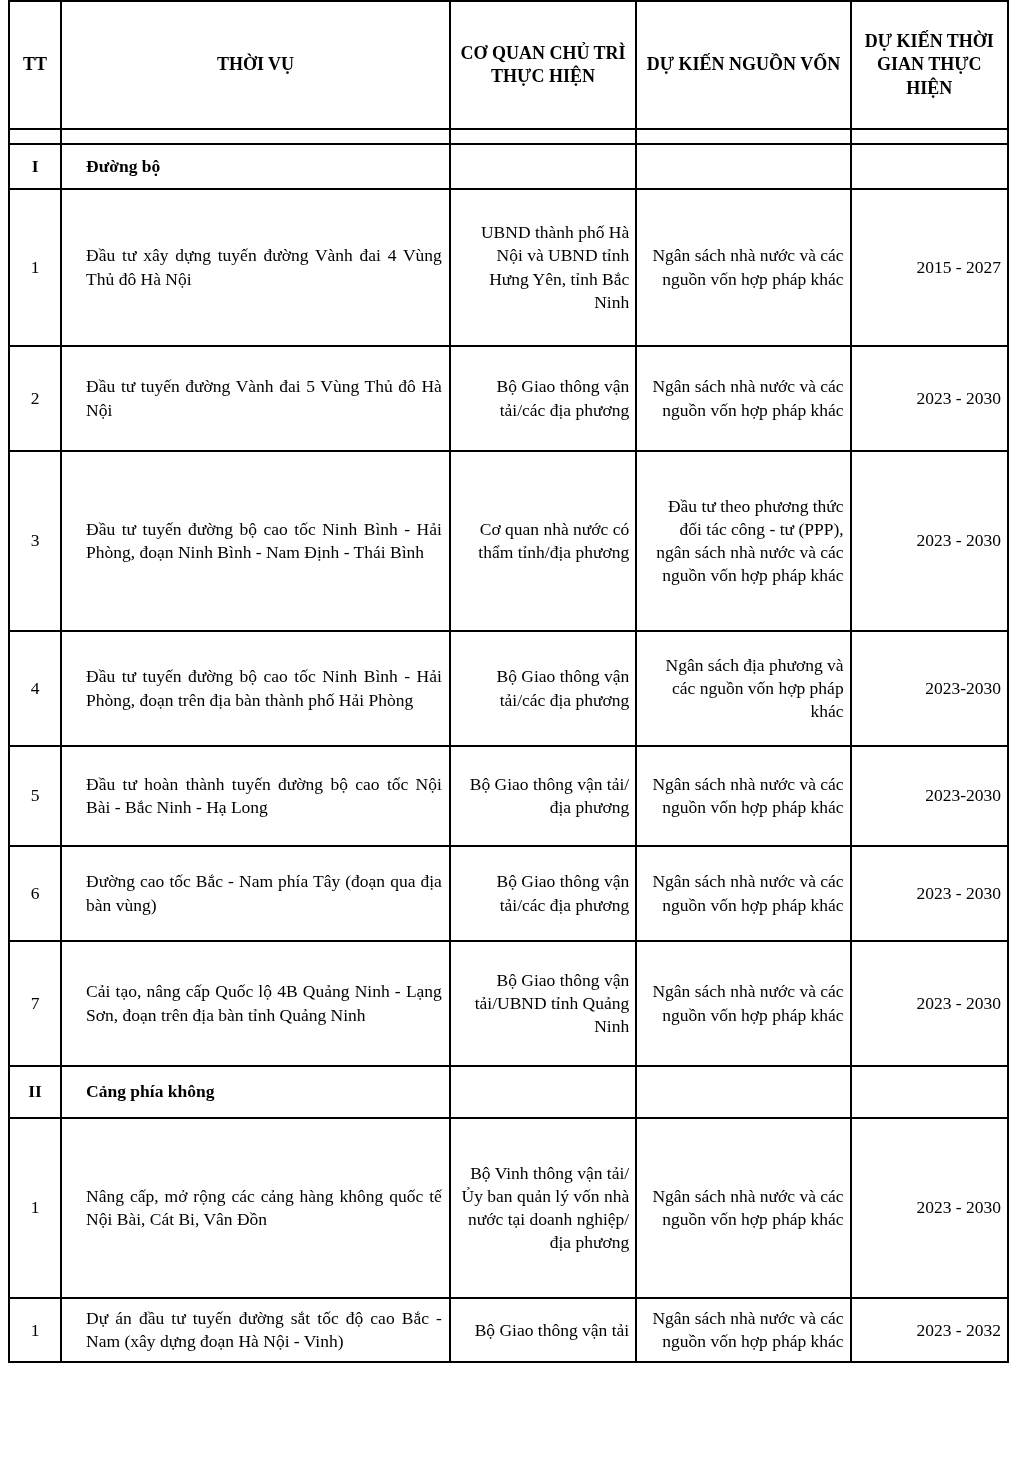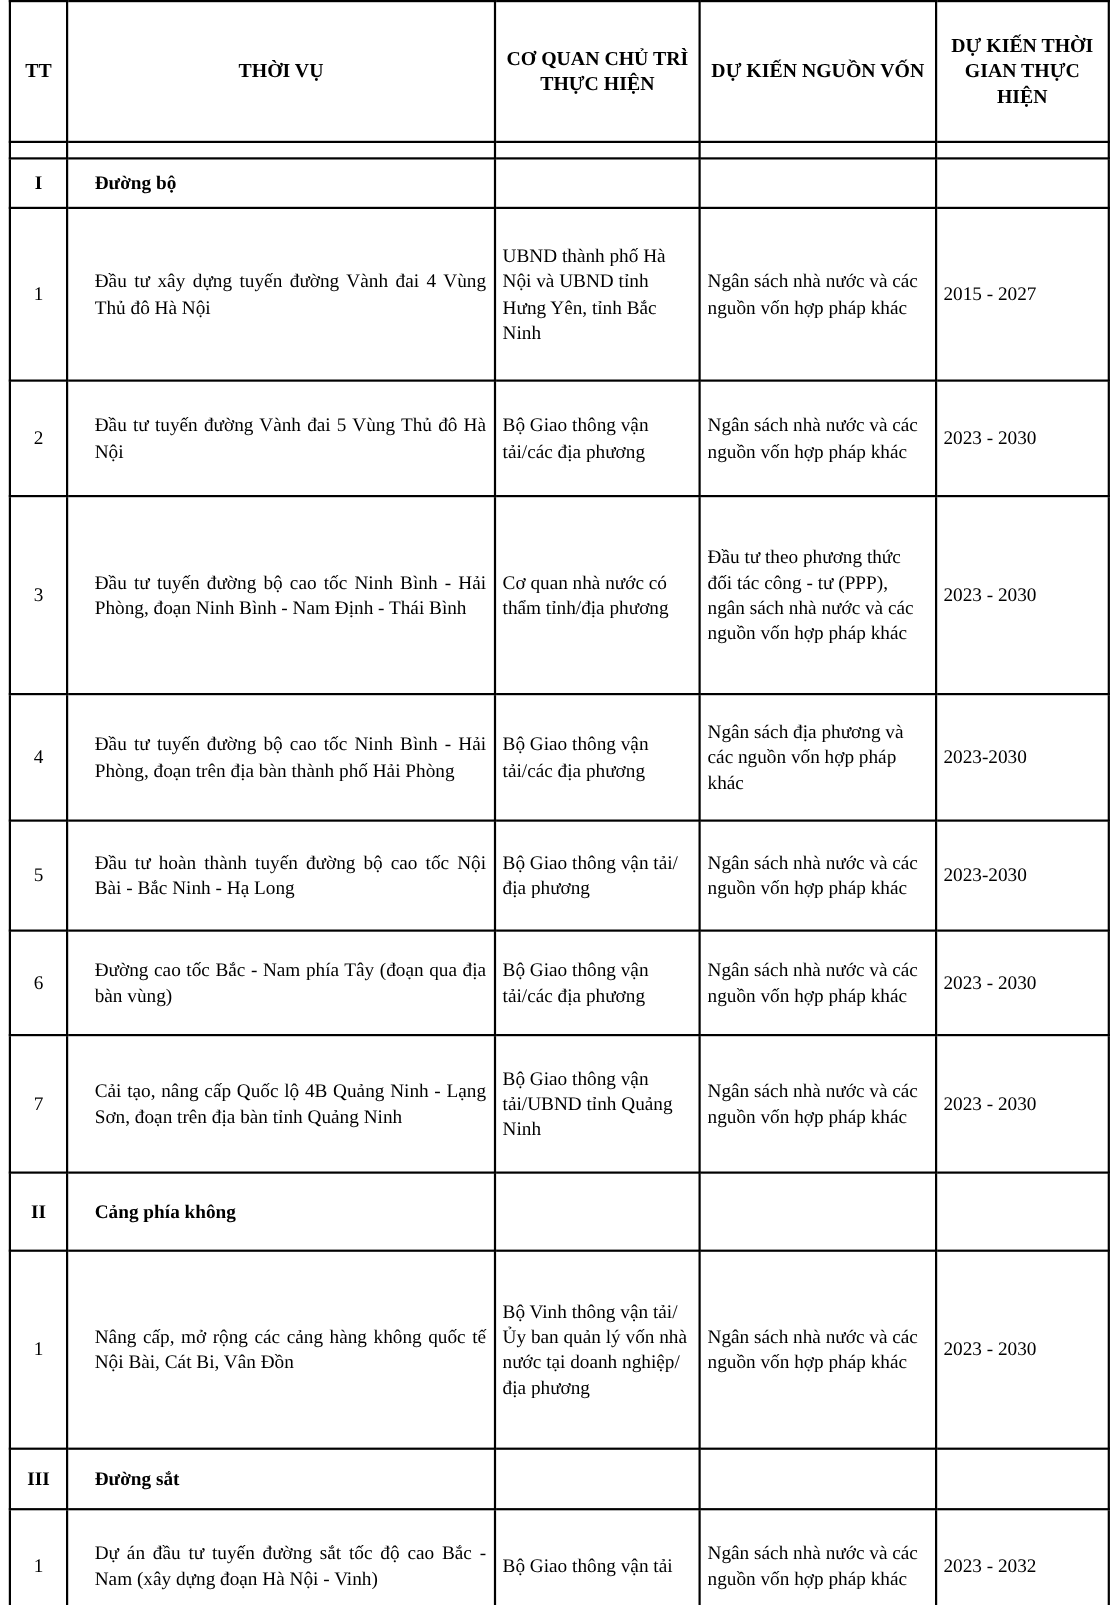--- a/index.html
+++ b/index.html
@@ -44,36 +44,36 @@
   }
   tr.spacer-row td { height: 15px; padding: 0; }
 
   tbody td {
     font-size: 17.5px;
     line-height: 1.32;
     padding: 8px 6px;
   }
   td.col-tt { text-align: center; }
   td.col-task { text-align: justify; padding-left: 24px; padding-right: 7px; }
-  td.col-agency, td.col-capital, td.col-time { text-align: left; }
+  td.col-agency, td.col-capital, td.col-time { text-align: right; }
 
   tr.section-row td.col-tt,
   tr.section-row td.col-task { font-weight: bold; }
   tr.section-row td.col-task { text-align: left; }
 
   
   tbody tr:nth-child(1)  { height: 45px;  }
   tbody tr:nth-child(2)  { height: 157px; }
   tbody tr:nth-child(3)  { height: 105px; }
   tbody tr:nth-child(4)  { height: 180px; }
   tbody tr:nth-child(5)  { height: 115px; }
   tbody tr:nth-child(6)  { height: 100px; }
   tbody tr:nth-child(7)  { height: 95px;  }
   tbody tr:nth-child(8)  { height: 125px; }
-  tbody tr:nth-child(9)  { height: 71px;  }
+  tbody tr:nth-child(9)  { height: 52px;  }
   tbody tr:nth-child(10) { height: 180px; }
   tbody tr:nth-child(11) { height: 55px;  }
   tbody tr:nth-child(12) { height: 103px; }
 </style>
 </head>
 <body>
 
 <div class="page">
   <table class="tasks">
     <colgroup>
@@ -163,27 +163,20 @@
           <td class="col-capital"></td>
           <td class="col-time"></td>
         </tr>
         <tr class="item-row">
           <td class="col-tt">1</td>
           <td class="col-task">Nâng cấp, mở rộng các cảng hàng không quốc tế Nội Bài, Cát Bi, Vân Đồn</td>
           <td class="col-agency">Bộ Vinh thông vận tải/Ủy ban quản lý vốn nhà nước tại doanh nghiệp/địa phương</td>
           <td class="col-capital">Ngân sách nhà nước và các nguồn vốn hợp pháp khác</td>
           <td class="col-time">2023 - 2030</td>
         </tr>
-        <tr class="section-row">
-          <td class="col-tt">III</td>
-          <td class="col-task">Đường sắt</td>
-          <td class="col-agency"></td>
-          <td class="col-capital"></td>
-          <td class="col-time"></td>
-        </tr>
         <tr class="item-row">
           <td class="col-tt">1</td>
           <td class="col-task">Dự án đầu tư tuyến đường sắt tốc độ cao Bắc - Nam (xây dựng đoạn Hà Nội - Vinh)</td>
           <td class="col-agency">Bộ Giao thông vận tải</td>
           <td class="col-capital">Ngân sách nhà nước và các nguồn vốn hợp pháp khác</td>
           <td class="col-time">2023 - 2032</td>
         </tr>
       </tbody>
   </table>
 </div>

